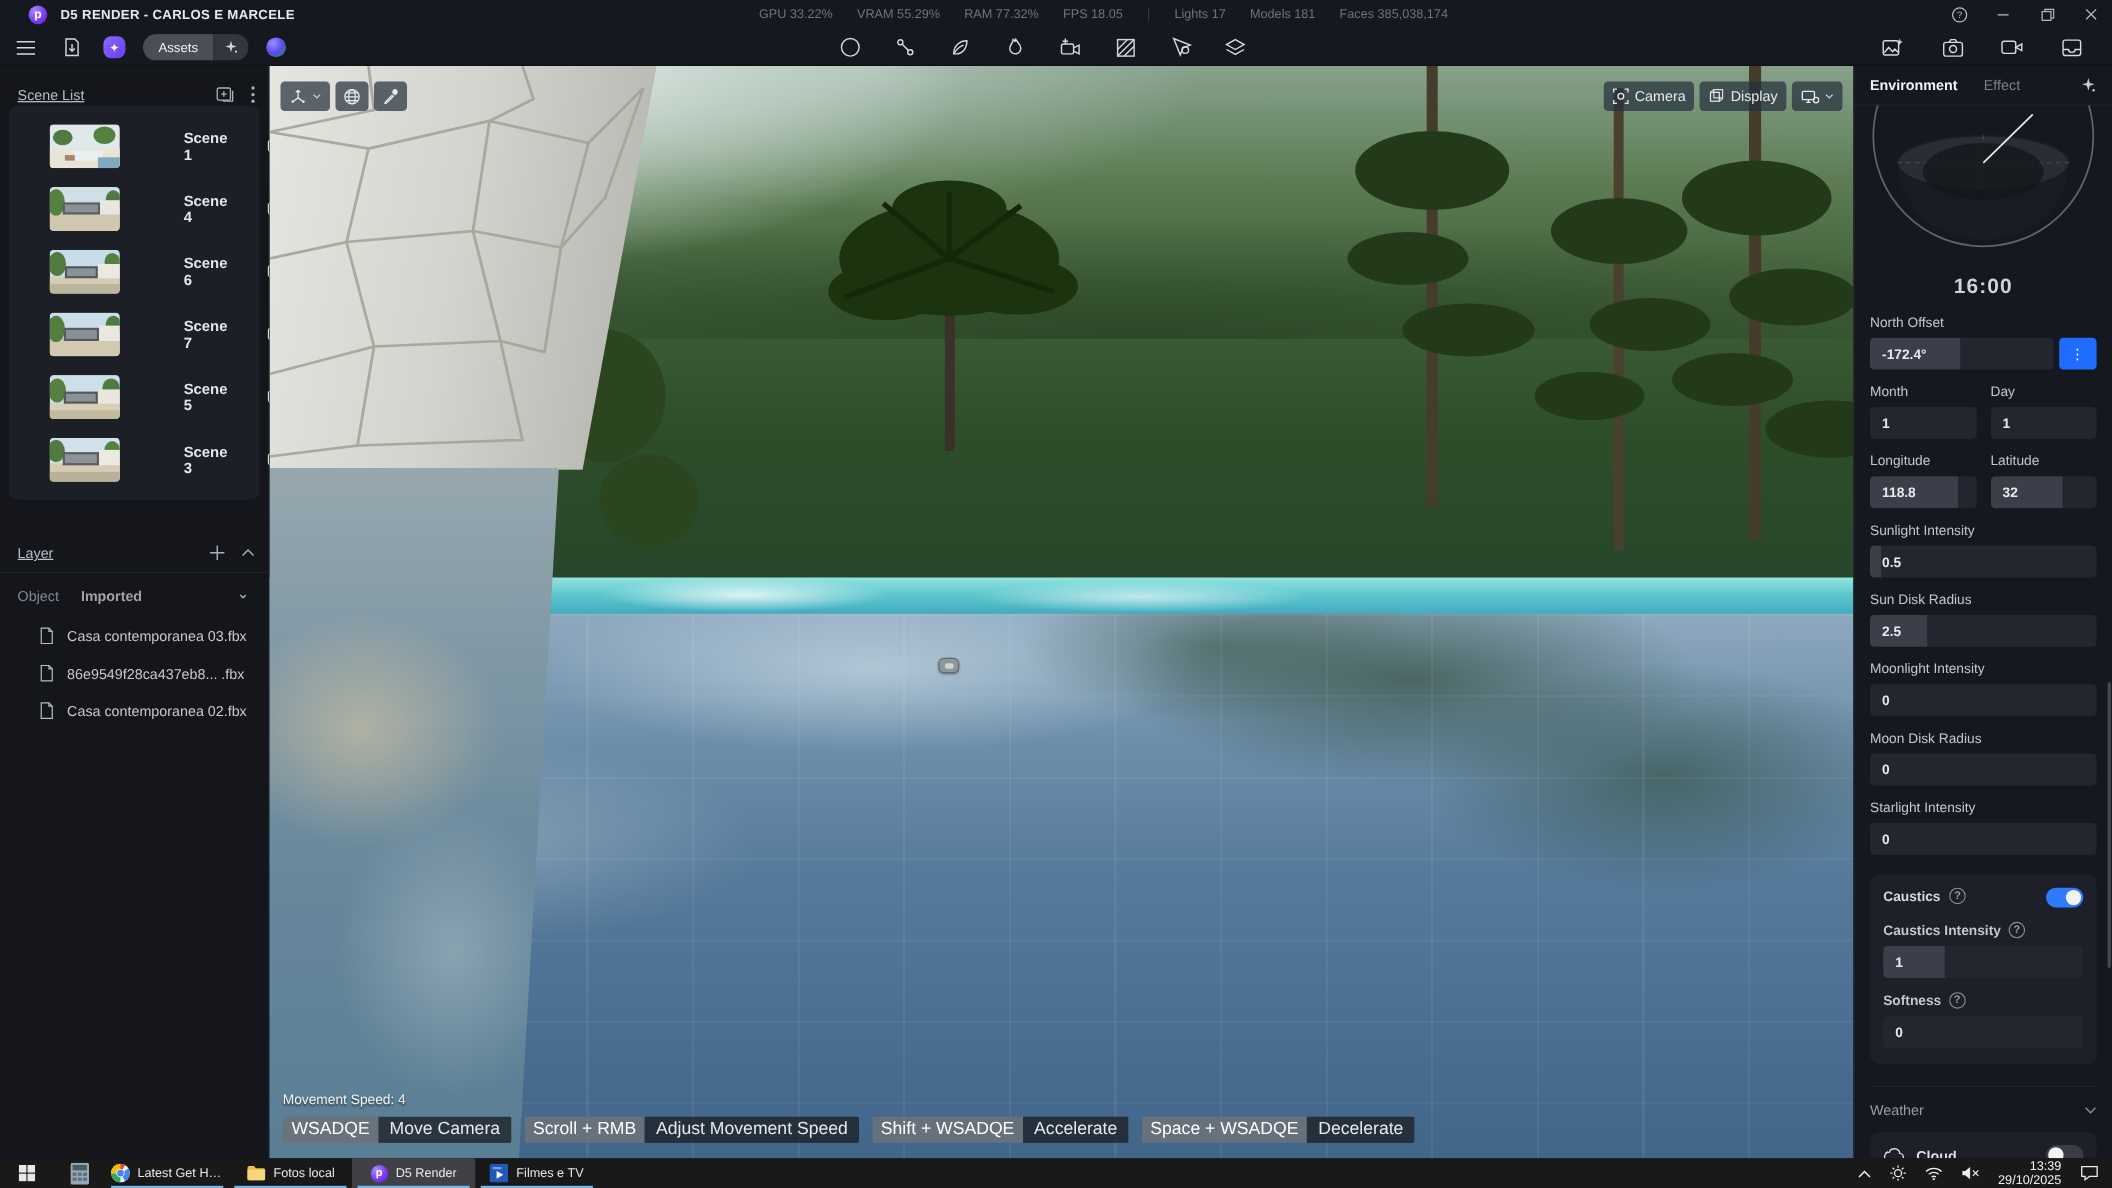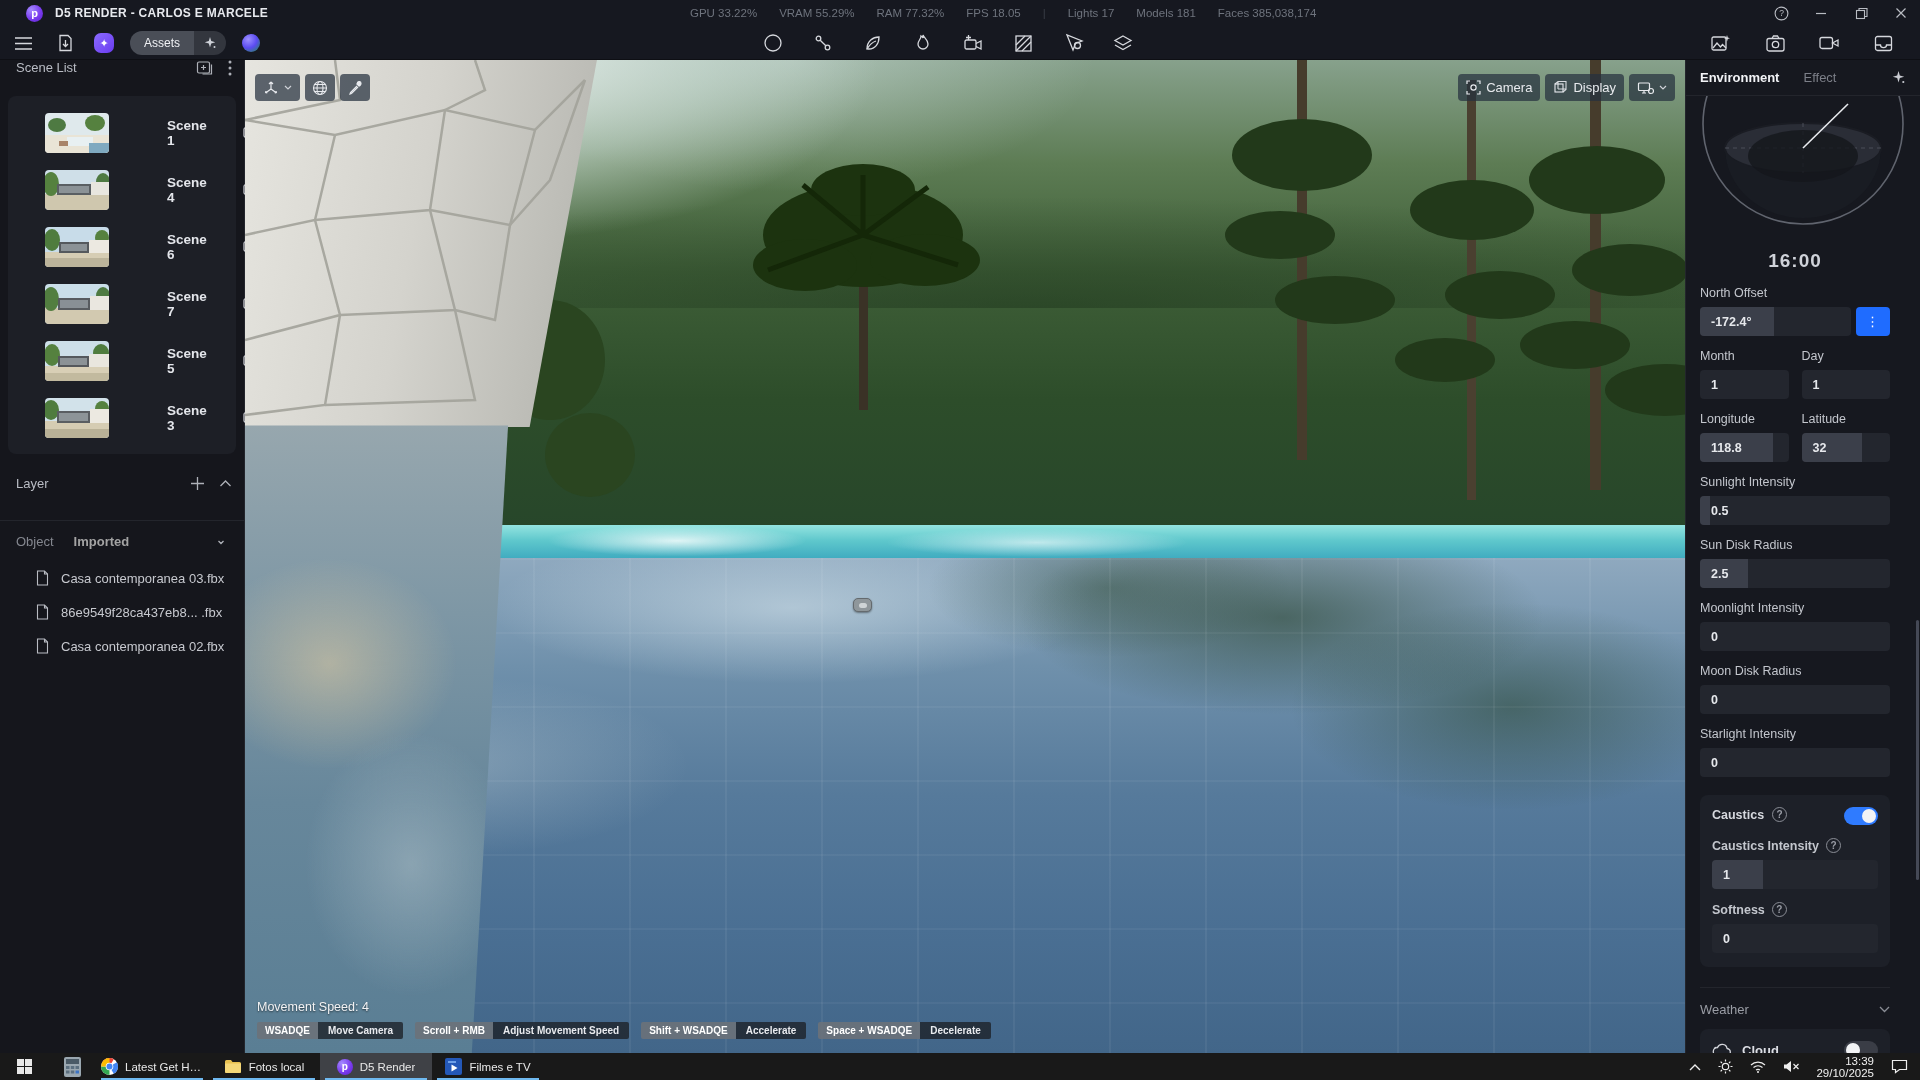--- a/index.html
+++ b/index.html
@@ -34,21 +34,21 @@
   .assets-pill .spark { background:#33363e; width:32px; display:flex; align-items:center; justify-content:center; }
   .orb { width:18px; height:18px; border-radius:50%;
          background:radial-gradient(circle at 35% 30%, #9d90ff, #5a4bf0 50%, #2e7d74 85%); }
   #tb-center { position:absolute; left:760px; top:0; height:34px; display:flex; align-items:center; gap:24px; }
   .toolbtn { width:26px; height:26px; display:flex; align-items:center; justify-content:center; border-radius:4px; }
   #tb-right { position:absolute; right:24px; top:0; height:34px; display:flex; align-items:center; gap:28px; }
 
   
   #sidebar { position:absolute; left:0; top:60px; width:245px; height:993px; background:#15161c;
              border-right:1px solid #23252c; }
-  .sb-header { display:flex; align-items:flex-start; height:34px; padding:0 12px 0 16px; }
+  .sb-header { display:flex; align-items:flex-end; height:34px; padding:0 12px 0 16px;text-decoration:underline; }
   .sb-header .t { font-size:13px; color:#b9bcc4; flex:1; }
   .sb-header .icons { display:flex; gap:14px; color:#aeb1b8; }
   #scene-card { margin:2px 8px 0 8px; background:#1d1f26; border-radius:8px; padding:8px 0; }
   .scene-row { display:flex; align-items:center; height:57px; padding-left:37px;gap:36px; }
   .scene-thumb { width:64px; height:40px; border-radius:4px; overflow:hidden; flex:none; }
   .scene-name { font-size:13.5px; font-weight:bold; color:#e3e5ea; margin-left:22px; flex:1; }
   .scene-cam { margin-right:18px; color:#d4d6db; }
   #layer-header { margin-top:22px; }
   .sb-divider { height:1px; background:#23252c; margin:10px 0 0 0; }
   #object-row { display:flex; align-items:center; height:40px; padding:0 16px; gap:20px; }
@@ -98,33 +98,33 @@
   .vp-ovl { position:absolute; display:flex; align-items:center; gap:5px; }
   .glass { background:rgba(38,48,62,.72); border-radius:4px; color:#e8eaee; display:flex;
            align-items:center; justify-content:center; }
   #vp-tl { left:10px; top:14px; }
   #vp-tr { right:10px; top:14px; }
   .glass.btn-sq { width:30px; height:27px; }
   .glass.btn-w { height:27px; padding:0 8px; gap:5px; font-size:13px;justify-content:flex-end; }
   #vp-bottom { position:absolute; left:12px; bottom:14px; }
   #mv-speed { font-size:12.5px; color:#f2f3f5; text-shadow:0 1px 2px rgba(0,0,0,.6); margin-bottom:8px; }
   .hints { display:flex; gap:12px; }
-  .hint { display:flex; font-size:10px; border-radius:2px; overflow:hidden;font-weight:bold; }
+  .hint { display:flex; font-size:16px; border-radius:2px; overflow:hidden; }
   .hint .k { background:rgba(108,114,121,.88); color:#fff; padding:3px 8px; }
   .hint .a { background:rgba(28,32,38,.78); color:#e8eaee; padding:3px 10px; }
 
   
   #rpanel { position:absolute; left:1685px; top:60px; width:235px; height:993px; background:#16181f;
             border-left:1px solid #23252c; overflow:hidden; }
   #rp-tabs { display:flex; align-items:center; height:36px; padding:0 14px; gap:24px;
              border-bottom:1px solid #23252c; }
   .rp-tab { font-size:13px; color:#7c7f88; }
   .rp-tab.active { color:#f2f3f6; font-weight:bold; }
   #rp-tabs .spark { margin-left:auto; color:#c9cbd2; }
-  #rp-body { padding:0 30px 0 14px; }
+  #rp-body { padding:0 14px 0 14px; }
   .dialwrap { height:152px; position:relative; }
   #suntime { text-align:center; font-size:19px; font-weight:bold; color:#cfd2d9; letter-spacing:1px; margin:2px 0 14px; }
   .fld-label { font-size:12.5px; color:#c3c6cd; margin:13px 0 7px; display:flex; align-items:center; gap:7px; }
   .slider { position:relative; height:29px; background:#23262e; border-radius:4px; overflow:hidden; }
   .slider .fill { position:absolute; left:0; top:0; bottom:0; background:#3b3f4a; }
   .slider .val { position:absolute; left:11px; top:0; height:100%; display:flex; align-items:center;
                  font-size:12.5px; font-weight:bold; color:#e6e8ec; }
   .row2 { display:flex; gap:13px; }
   .row2 > div { flex:1; }
   .no-row { display:flex; gap:5px; align-items:center; }

